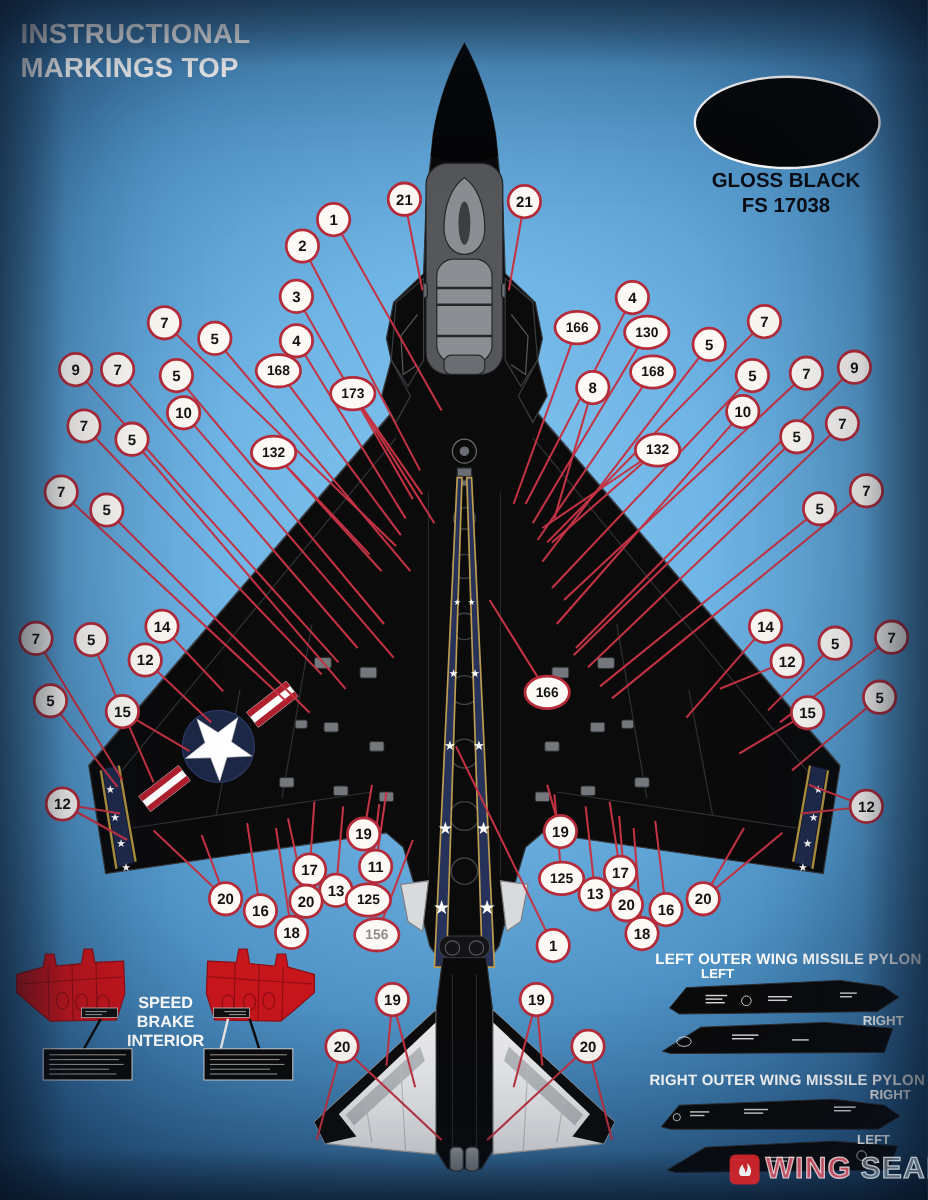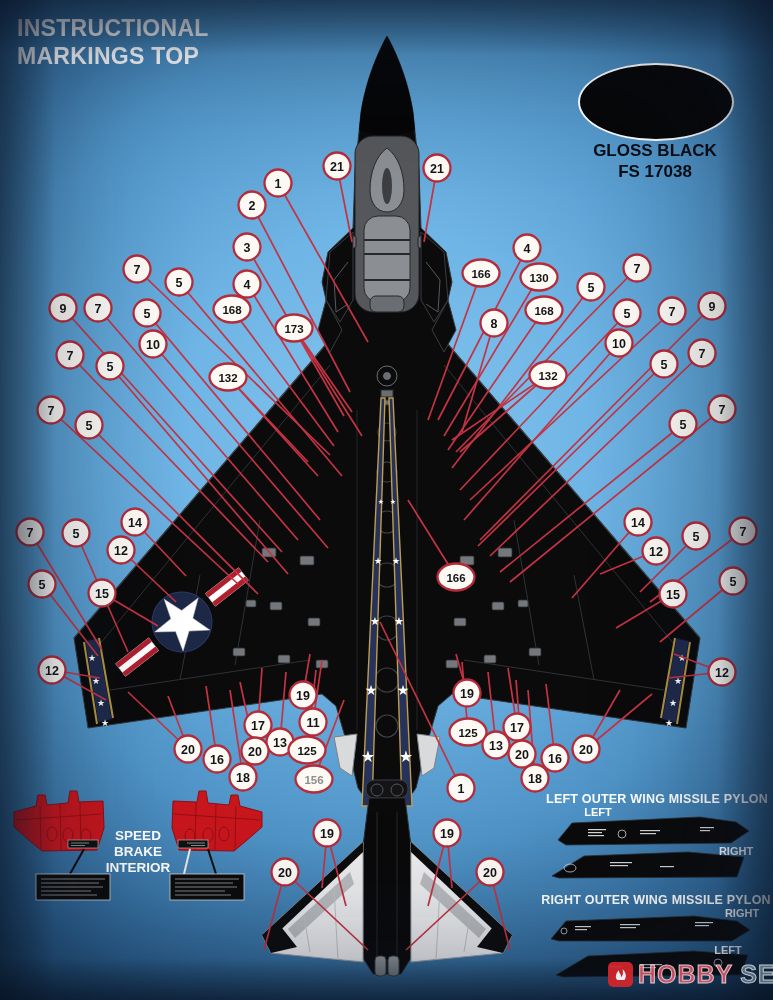--- a/index.html
+++ b/index.html
@@ -689,18 +689,18 @@
   <div class="abs pylon-title" id="pylon-right-title">RIGHT OUTER WING MISSILE PYLON</div>
   <div class="abs pylon-side" id="pylon-right-l1">RIGHT</div>
   <div class="abs pylon-side" id="pylon-right-l2">LEFT</div>
 
   <div class="abs" id="watermark">
     <span class="wm-icon">
       <svg width="19" height="19" viewBox="0 0 24 24">
         <path d="M8,19 C4.5,15.5 6.5,10 10,6.5 C10,11 13.5,11 12.5,15.5 C15.5,13.5 15.5,9 14.5,5.5 C18.5,8.5 20.5,14.5 17,19 Z" fill="#ffffff"></path>
       </svg>
     </span>
-    <span class="wm1">HOBBY</span>
+    <span class="wm1">WING</span>
     <span class="wm2">SEARCH</span>
   </div>
 
   <div class="vignette"></div>
 </div>
 
 </body></html>

